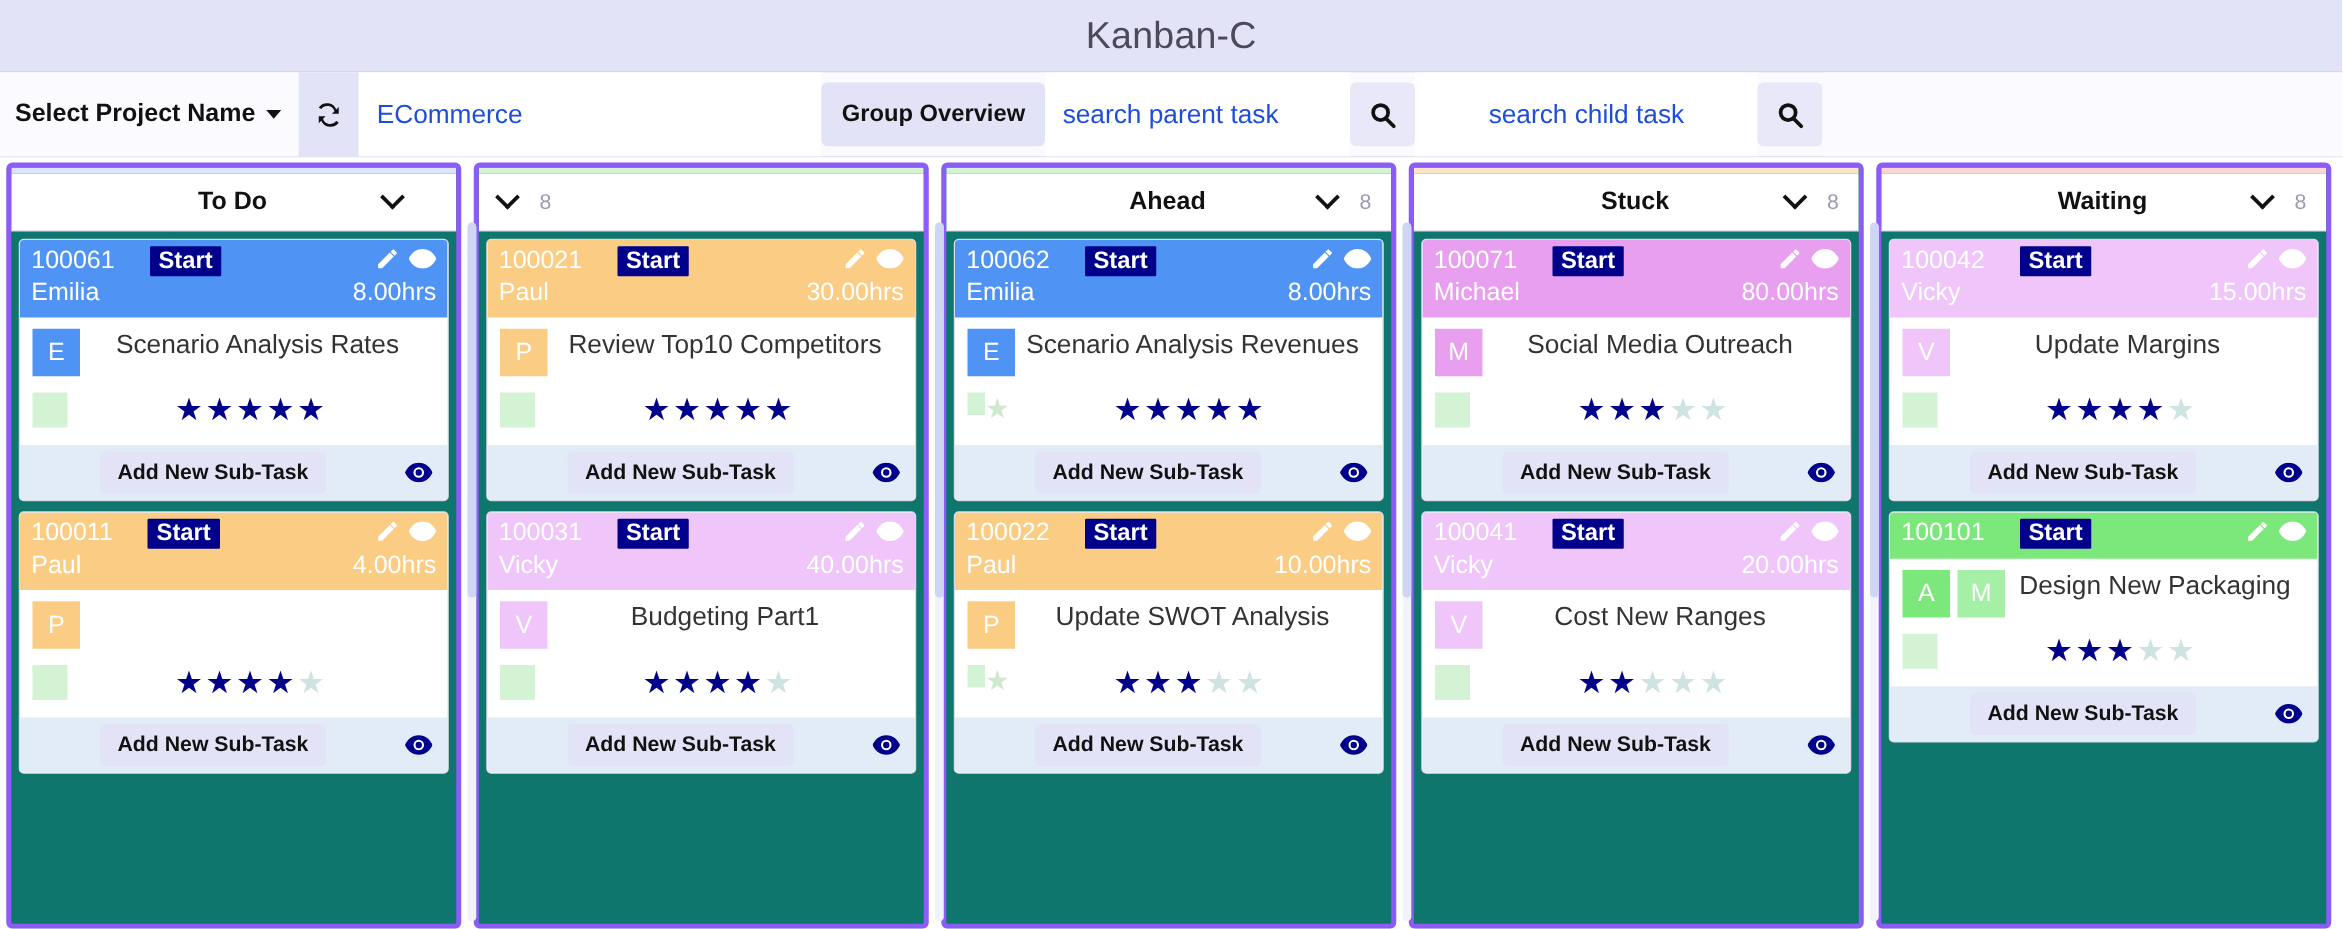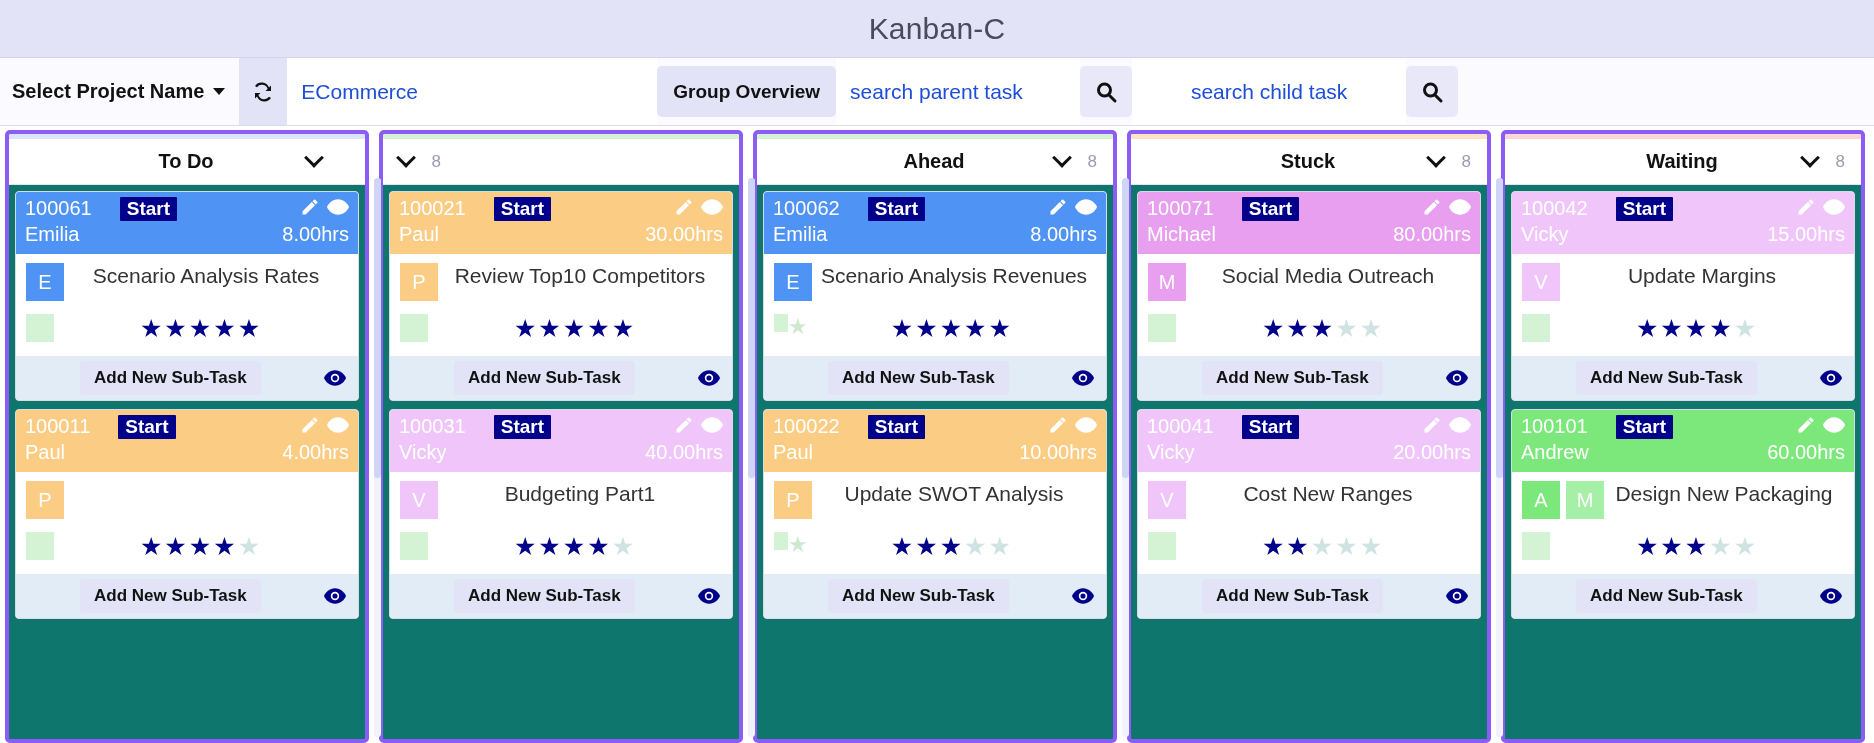--- a/index.html
+++ b/index.html
@@ -673,24 +673,20 @@
                   </span>
                   <span style="color:#fff;display:flex">
                     <svg width="22" height="16" viewBox="0 0 24 17">
                       <path d="M12 0C6 0 1.7 4.3 0 8.5 1.7 12.7 6 17 12 17s10.3-4.3 12-8.5C22.3 4.3 18 0 12 0z" fill="currentColor"></path>
                       <circle cx="12" cy="8.5" r="4.6" fill="#fff"></circle>
                       <circle cx="12" cy="8.5" r="2.8" fill="currentColor"></circle>
                     </svg>
                   </span>
                 </span>
               </div>
-              <div class="ch-row2">
-                <span class="ch-name">Andrew</span>
-                <span class="ch-hrs">60.00hrs</span>
-              </div>
             </div>
             <div class="card-body">
               <div class="avatars">
                 <div class="avatar" style="background:#7ce87c">A</div>
                 <div class="avatar" style="background:#a6efa6">M</div>
               </div>
               <div class="card-title">Design New Packaging</div>
             </div>
             <div class="card-rate">
               <div class="swatch"></div>

